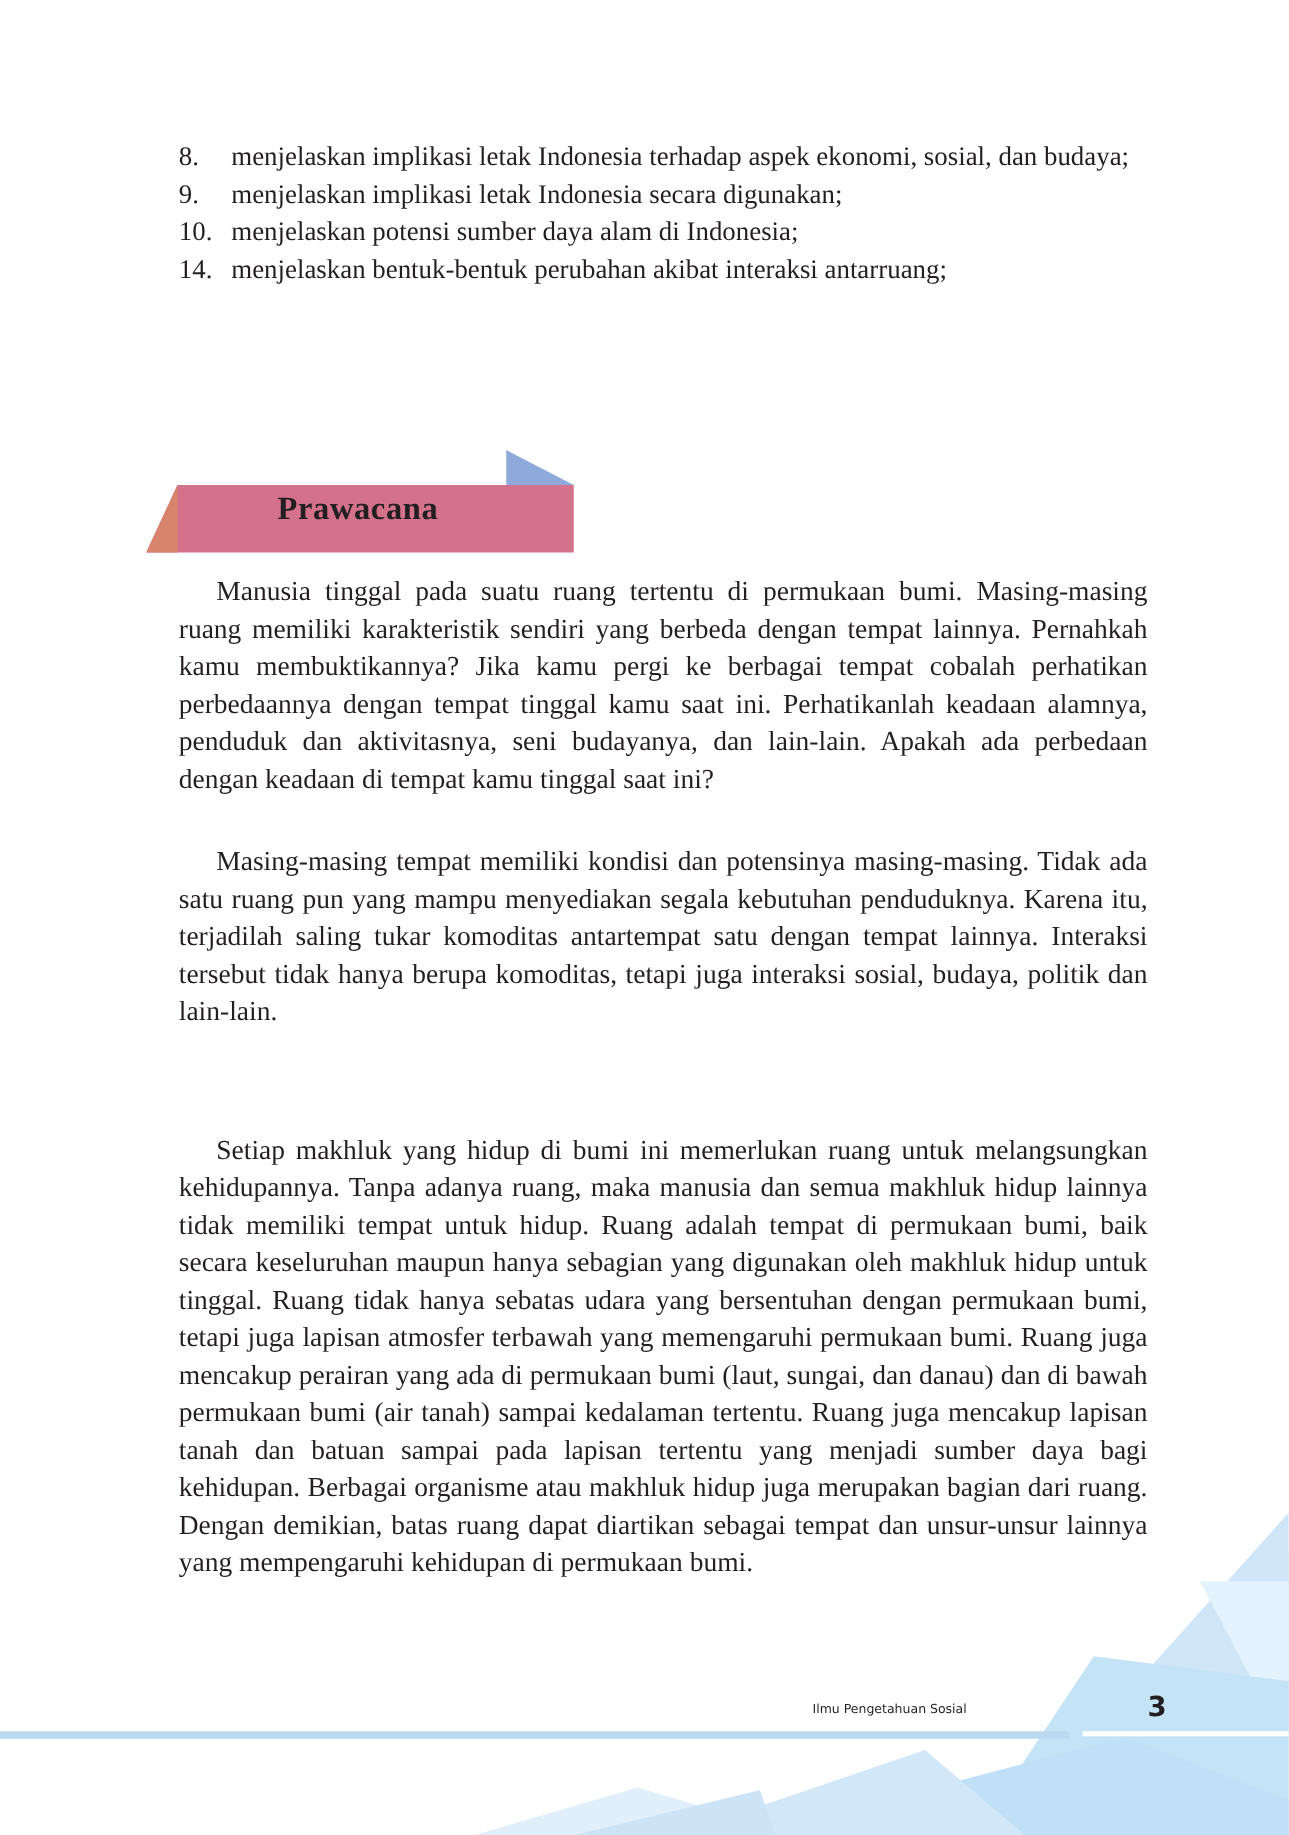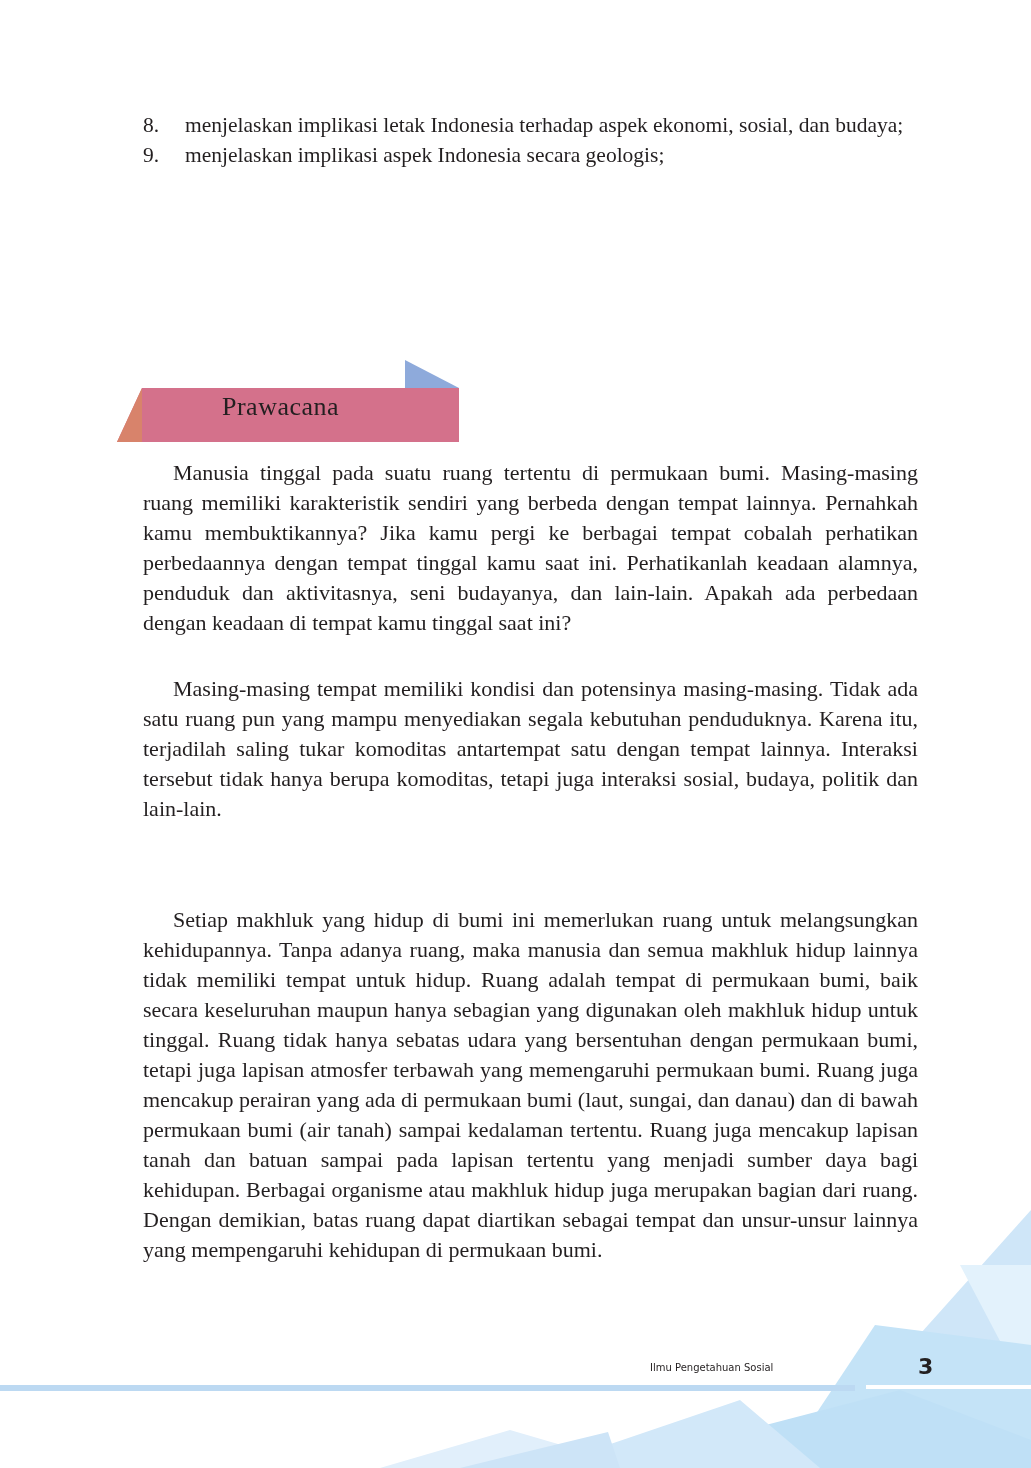--- a/index.html
+++ b/index.html
@@ -5,21 +5,21 @@
   html, body { margin:0; padding:0; }
   body { width:1031px; height:1468px; position:relative; background:#ffffff; overflow:hidden;
          font-family:"Liberation Serif", "DejaVu Serif", serif; color:#231f20; }
   .page { position:absolute; left:0; top:0; width:1031px; height:1468px; }
   .list { position:absolute; left:143px; top:110px; width:775px; font-size:21.5px; line-height:30px; margin:0; padding:0; list-style:none; }
   .list li { display:flex; }
   .list .num { width:42px; flex:none; }
   .list .txt { flex:1; text-align:justify; }
   .banner { position:absolute; left:117px; top:360px; width:345px; height:84px; }
   .banner svg { position:absolute; left:0; top:0; }
-  .banner-title { position:absolute; left:105px; top:32px; font-weight:normal; font-size:26px; color:#231f20; letter-spacing:0.5px; }
+  .banner-title { position:absolute; left:105px; top:32px; font-weight:bold; font-size:26px; color:#231f20; letter-spacing:0.5px; }
   .para { position:absolute; left:143px; width:775px; font-size:22px; line-height:30px; text-align:justify; margin:0; text-indent:30px; }
   .heading { position:absolute; left:143px; top:844px; font-size:35px; color:#1b85b8; margin:0; font-weight:normal; }
   .footer-text { position:absolute; left:650px; top:1362px; font-family:"DejaVu Sans", sans-serif; font-size:10px; color:#231f20; }
   .page-num { position:absolute; left:918px; top:1354px; font-family:"DejaVu Sans", sans-serif; font-weight:bold; font-size:22px; color:#231f20; }
   .deco { position:absolute; left:0; top:0; }
 </style>
 </head>
 <body>
 
 <div class="page">
@@ -37,21 +37,29 @@
     <rect x="866" y="1385" width="165" height="4" fill="#ffffff"></rect>
   </svg>
 
   <ul class="list">
     <li>
         <span class="num">8.</span>
         <span class="txt">menjelaskan implikasi letak Indonesia terhadap aspek ekonomi, sosial, dan budaya;</span>
       </li>
     <li>
         <span class="num">9.</span>
-        <span class="txt">menjelaskan implikasi aspek Indonesia secara geologis;</span>
+        <span class="txt">menjelaskan implikasi letak Indonesia secara digunakan;</span>
+      </li>
+    <li>
+        <span class="num">10.</span>
+        <span class="txt">menjelaskan potensi sumber daya alam di Indonesia;</span>
+      </li>
+    <li>
+        <span class="num">14.</span>
+        <span class="txt">menjelaskan bentuk-bentuk perubahan akibat interaksi antarruang;</span>
       </li>
   </ul>
 
   <div class="banner">
     <svg width="345" height="84">
       <polygon points="288,0 288,28 342,28" fill="#8eaadb"></polygon>
       <polygon points="25,28 342,28 342,82 0,82" fill="#d4718b"></polygon>
       <polygon points="25,28 25,82 0,82" fill="#d8836b"></polygon>
     </svg>
     <div class="banner-title">Prawacana</div>

